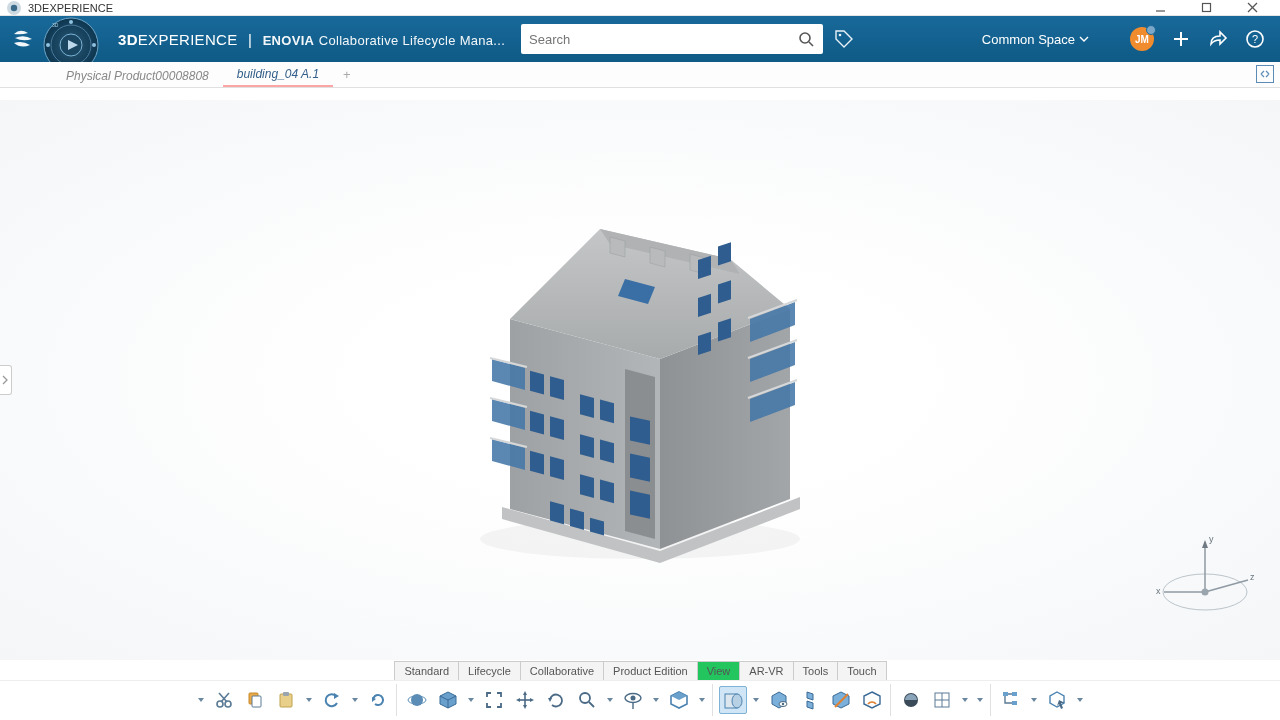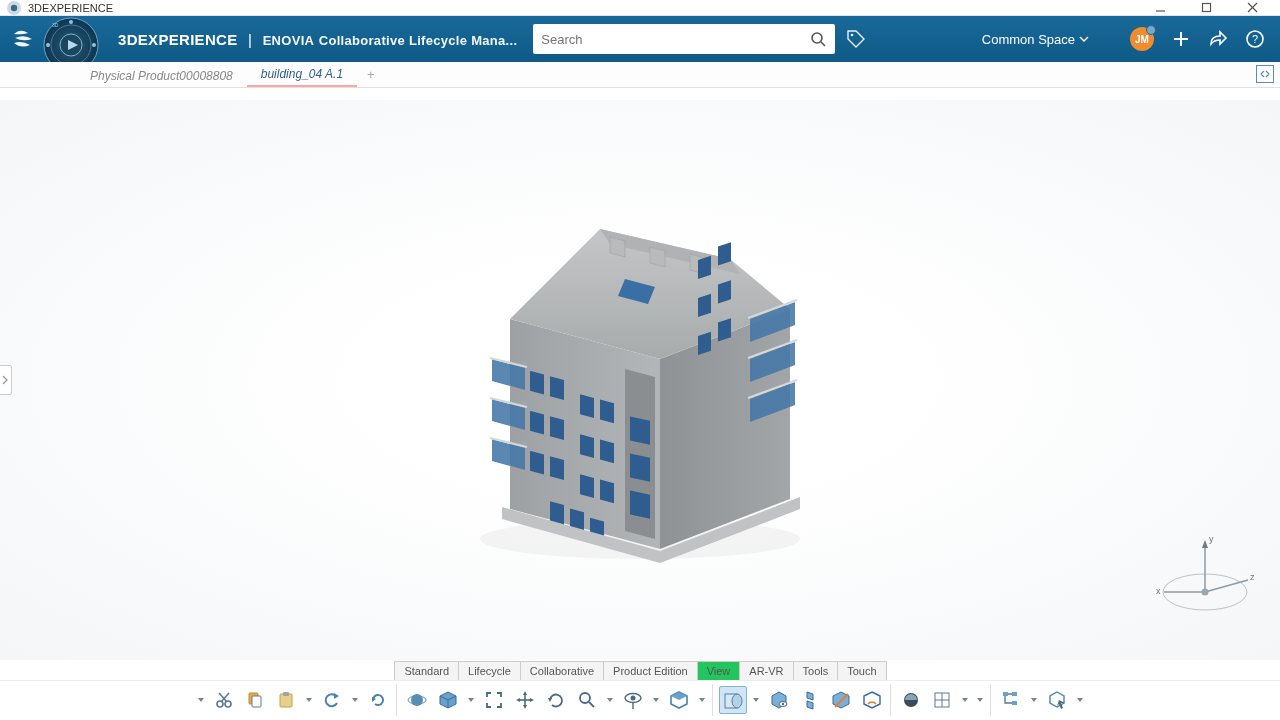--- a/index.html
+++ b/index.html
@@ -10,37 +10,37 @@
 .titlebar .title { font-size: 11px; color: #333; font-weight: 400; }
 .titlebar .win-controls { margin-left: auto; display: flex; gap: 18px; padding-right: 8px; }
 .titlebar .win-btn { width: 28px; height: 20px; display: flex; align-items: center; justify-content: center; cursor: pointer; }
 .titlebar .win-btn svg { stroke: #555; }
 
 .topbar { height: 46px; background: linear-gradient(#18699a, #0f5a86); display: flex; align-items: center; color: #fff; position: relative; }
 .compass { width: 58px; height: 58px; margin-left: 42px; position: relative; top: 6px; }
 .ds-logo { position: absolute; left: 10px; top: 10px; }
 .brand { margin-left: 18px; font-size: 15px; letter-spacing: .3px; white-space: nowrap; }
 .brand b { font-weight: 700; }
-.brand .thin { font-weight: 700; }
+.brand .thin { font-weight: 400; }
 .brand .sep { margin: 0 6px; font-weight: 300; }
-.brand .sub { font-size: 13px; font-weight: 700; opacity: .95; }
+.brand .sub { font-size: 13px; font-weight: 400; opacity: .95; }
 
 .searchwrap { margin-left: 16px; display: flex; align-items: center; }
 .searchbox { width: 302px; height: 30px; background: #fff; border-radius: 2px; display: flex; align-items: center; padding: 0 8px; gap: 12px; }
 .searchbox input { border: none; outline: none; flex: 1; font-size: 13px; color: #333; }
 .searchbox .mag { color: #666; }
 .tag-icon { margin-left: 10px; color: #e8f2f8; }
 
 .top-right { margin-left: auto; display: flex; align-items: center; gap: 18px; padding-right: 16px; }
 .workspace { font-size: 13px; color: #fff; cursor: pointer; display: flex; align-items: center; gap: 4px; }
 .avatar { width: 24px; height: 24px; border-radius: 50%; background: #f08c2e; display: flex; align-items: center; justify-content: center; font-size: 10px; color: #fff; font-weight: bold; position: relative; margin-left: 23px; }
 .avatar .dot { position: absolute; top: -2px; right: -2px; width: 10px; height: 10px; border-radius: 50%; background: #7aa7c7; border: 1px solid #1a6a9a; }
 .top-icon { color: #fff; cursor: pointer; }
 
-.tabbar { height: 26px; background: #fdfdfd; border-bottom: 1px solid #e0e0e0; display: flex; align-items: flex-end; padding-left: 76px; position: relative; }
+.tabbar { height: 26px; background: #fdfdfd; border-bottom: 1px solid #e0e0e0; display: flex; align-items: flex-end; padding-left: 52px; position: relative; }
 .tab { padding: 5px 14px 4px; font-size: 12px; color: #888; font-style: italic; cursor: pointer; }
 .tab.active { color: #335f8a; border-bottom: 2px solid #fca5a5; }
 .tab-add { padding: 5px 10px; color: #aaa; cursor: pointer; font-size: 13px; }
 .collapse-icon { position: absolute; right: 6px; top: 3px; width: 18px; height: 18px; border: 1px solid #5a8cb5; display: flex; align-items: center; justify-content: center; cursor: pointer; }
 
 .viewport { position: absolute; top: 100px; left: 0; right: 0; bottom: 60px; background: radial-gradient(ellipse at center, #ffffff 30%, #f4f6f8 100%); overflow: hidden; }
 .side-expand { position: absolute; left: -2px; top: 50%; transform: translateY(-50%); width: 14px; height: 30px; border: 1px solid #ccc; border-left: none; background: #fff; display: flex; align-items: center; justify-content: center; cursor: pointer; color: #999; border-radius: 0 3px 3px 0; }
 
 .building { position: absolute; left: 50%; top: 48%; transform: translate(-50%, -50%); }
 

